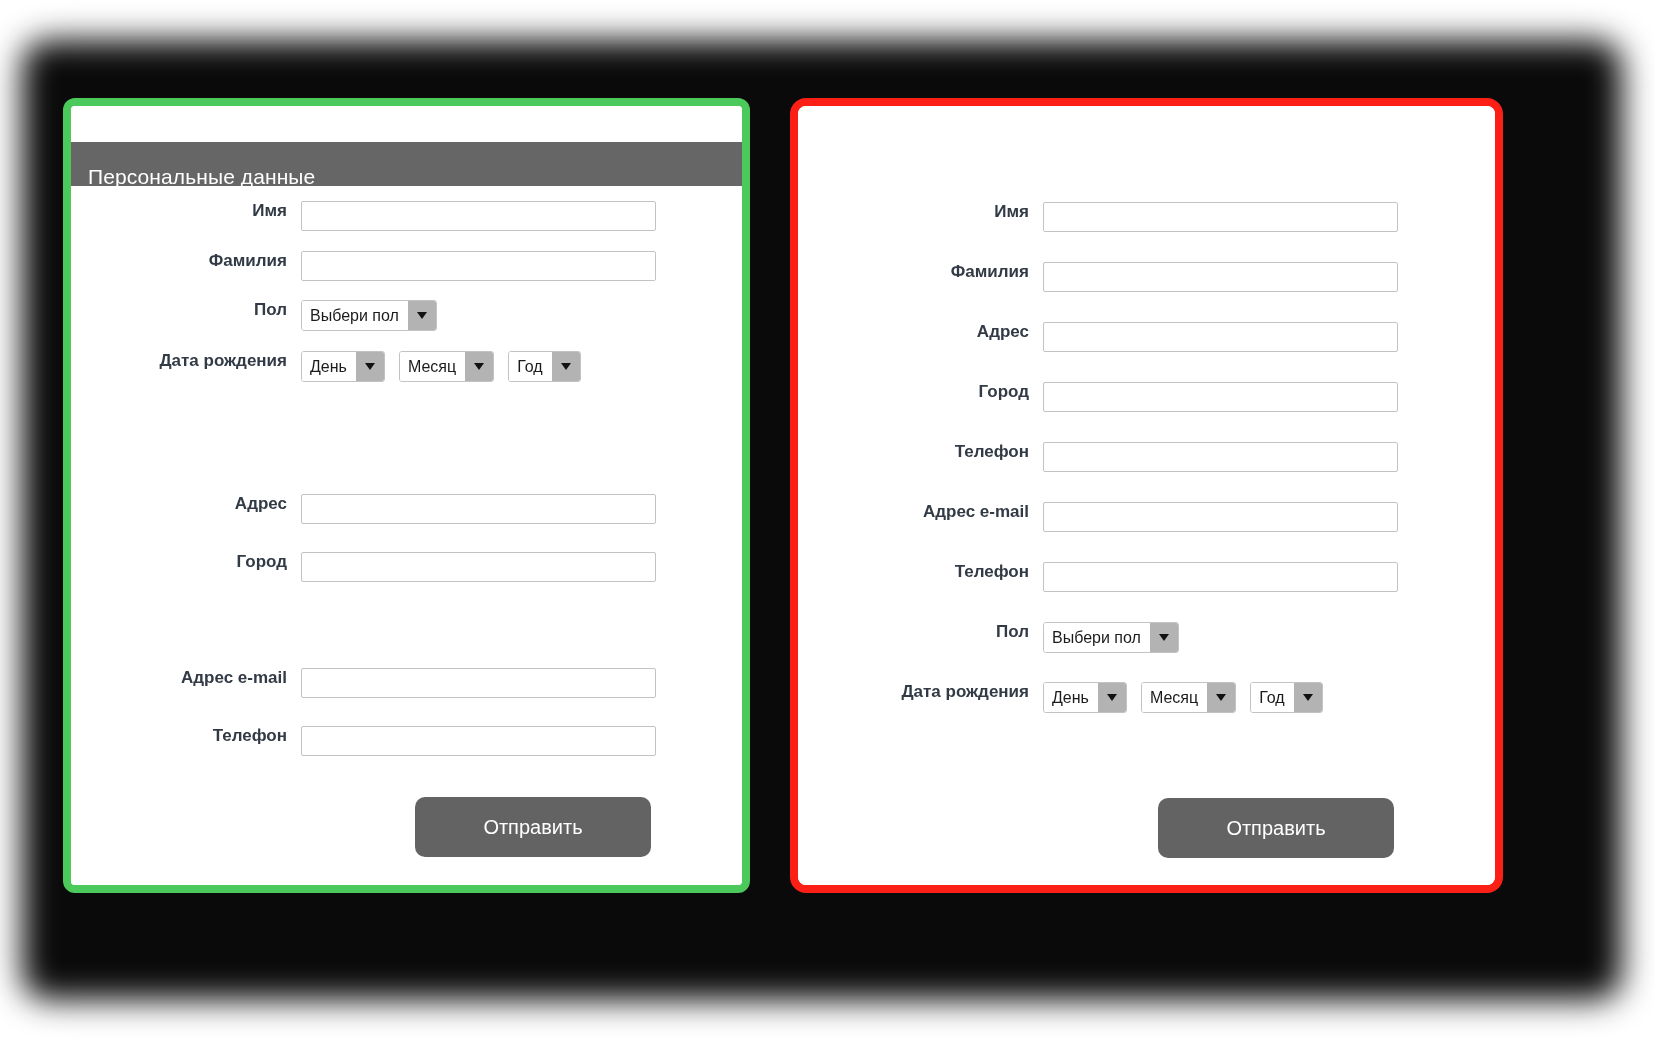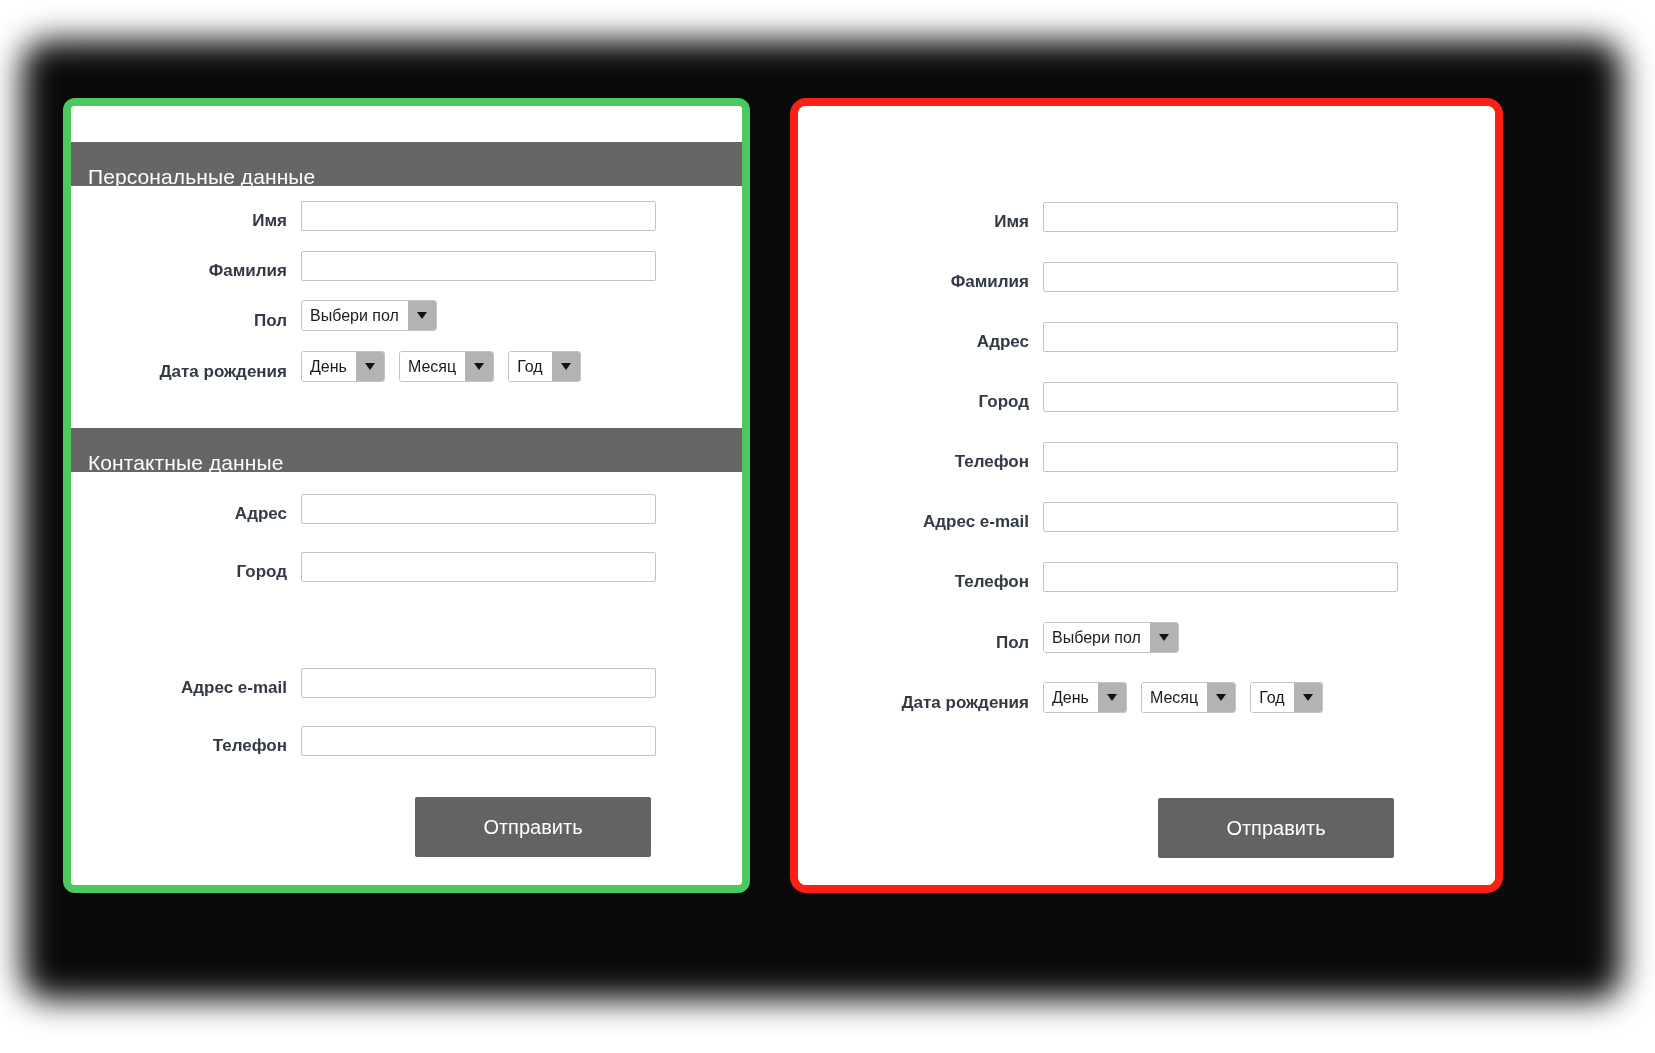--- a/index.html
+++ b/index.html
@@ -80,21 +80,21 @@
     font-size: 21px;
     padding-left: 17px;
     letter-spacing: 0.1px;
     margin-top: 25px;
   }
 
   
   .row {
     position: absolute;
     display: flex;
-    align-items: flex-end;
+    align-items: flex-start;
   }
   .row .label {
     color: #313a45;
     font-size: 17px;
     font-weight: bold;
     text-align: right;
     white-space: nowrap;
   }
   .row .field-area {
     display: flex;
@@ -151,21 +151,21 @@
 
   
   .submit-btn {
     position: absolute;
     box-sizing: border-box;
     background: #636363;
     border: none;
     color: #ffffff;
     font-family: "Liberation Sans", sans-serif;
     font-size: 20px;
-    border-radius: 2px;
+    border-radius: 10px;
     cursor: pointer;
   }
 </style>
 </head>
 <body>
 
 <div class="stage">
 
   <div class="backdrop"></div>
 
@@ -219,23 +219,20 @@
           </div>
           <div class="select">
             <span class="sel-text">Год</span>
             <span class="sel-arrow">
                 <i class="caret"></i>
               </span>
           </div>
         </div>
       </div>
 
-      <div class="section-bar" style="top:322px;">
-        <span class="section-title">Контактные данные</span>
-      </div>
 
       <div class="row" style="left:0; top:388px; width:586px;">
         <div class="label" style="width:216px;">Адрес</div>
         <div class="field-area" style="margin-left:14px;">
           <input class="text-input" style="width: 355px;" type="text" placeholder="">
         </div>
       </div>
 
       <div class="row" style="left:0; top:446px; width:586px;">
         <div class="label" style="width:216px;">Город</div>

